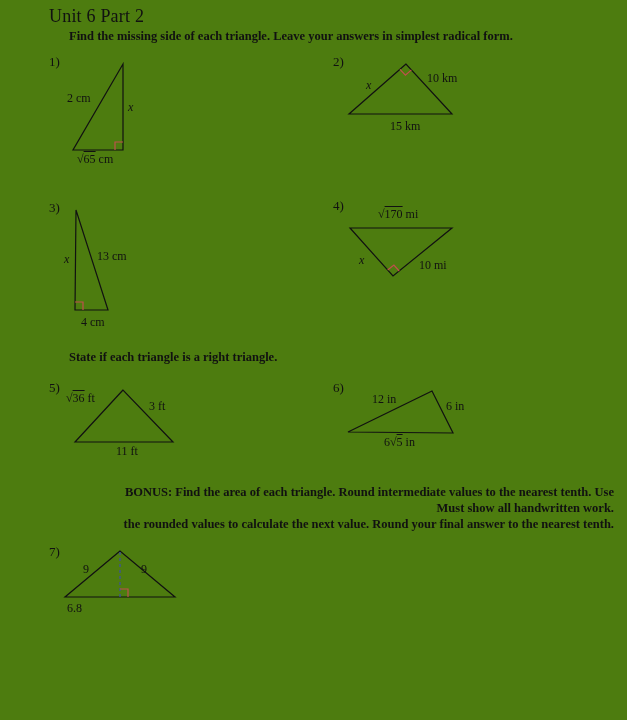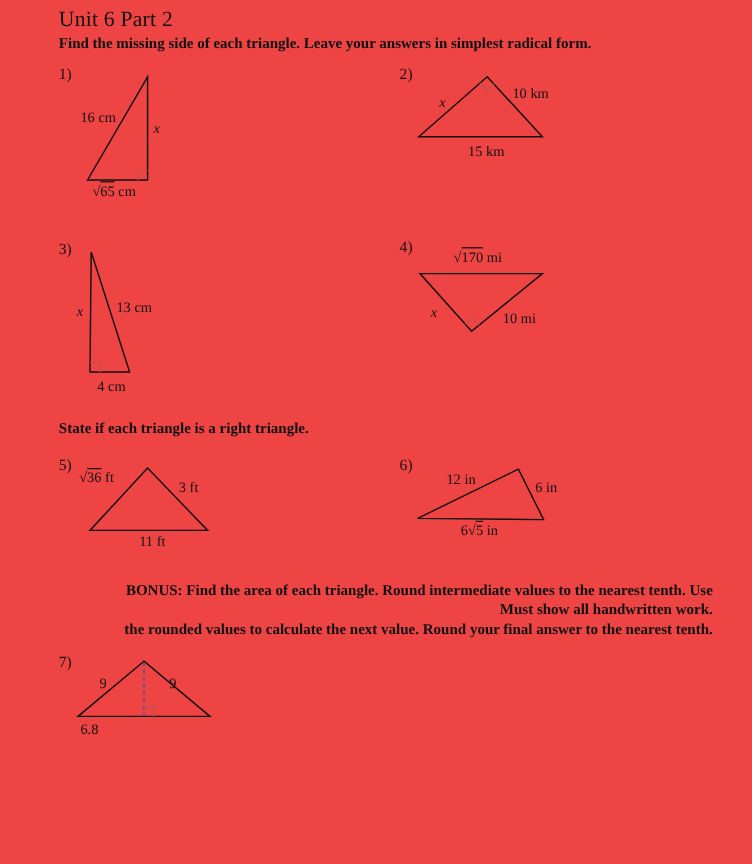--- a/index.html
+++ b/index.html
@@ -1,26 +1,26 @@
 <!DOCTYPE html>
 <html><head>
 <meta charset="utf-8">
 <style>
   html,body{margin:0;padding:0;background:#ffffff;}
   .page{
     position:relative;
     width:627px;height:720px;
-    background:#ef4444;
+    background:#4d7c0f;
     font-family:"Liberation Serif", serif;
     color:#111;
     overflow:hidden;
   }
   .abs{position:absolute;white-space:nowrap;}
   .title{font-size:18px;letter-spacing:.2px;}
-  .instr{font-size:12.5px;font-weight:bold;}
+  .instr{font-size:12.5px;font-weight:bold;margin-left:20px;}
   .pnum{font-size:13px;}
   .lbl{font-size:12px;}
   .it{font-style:italic;}
   .vinculum{text-decoration:overline;text-align:center;}
   .bonus-line{display:block;line-height:16px;text-align:right;}
   svg{position:absolute;left:0;top:0;}
 </style>
 </head>
 <body>
 
@@ -46,21 +46,21 @@
     <polygon points="123,390 75,442 173,442" fill="none" stroke="#111111" stroke-width="1.2"></polygon>
 
     <polygon points="432,391 348,432 453,433" fill="none" stroke="#111111" stroke-width="1.2"></polygon>
 
     <polygon points="120,551 65,597 175,597" fill="none" stroke="#111111" stroke-width="1.2"></polygon>
     <line x1="120" y1="552" x2="120" y2="597" stroke="#3d4fa6" stroke-width="1.2" stroke-dasharray="3,3"></line>
     <polyline points="120,589 128,589 128,597" fill="none" stroke="#c0504d" stroke-width="1.2"></polyline>
   </svg>
 
   <div class="abs pnum" style="left:49px;top:54px">1)</div>
-  <div class="abs lbl" style="left:67px;top:91px">16 cm</div>
+  <div class="abs lbl" style="left:67px;top:91px">2 cm</div>
   <div class="abs lbl it" style="left:128px;top:100px">x</div>
   <div class="abs lbl" style="left:77px;top:152px"><span>√</span><span class="vinculum">65</span> cm</div>
 
   <div class="abs pnum" style="left:333px;top:54px">2)</div>
   <div class="abs lbl it" style="left:366px;top:78px">x</div>
   <div class="abs lbl" style="left:427px;top:71px">10 km</div>
   <div class="abs lbl" style="left:390px;top:119px">15 km</div>
 
   <div class="abs pnum" style="left:49px;top:200px">3)</div>
   <div class="abs lbl it" style="left:64px;top:252px">x</div>

